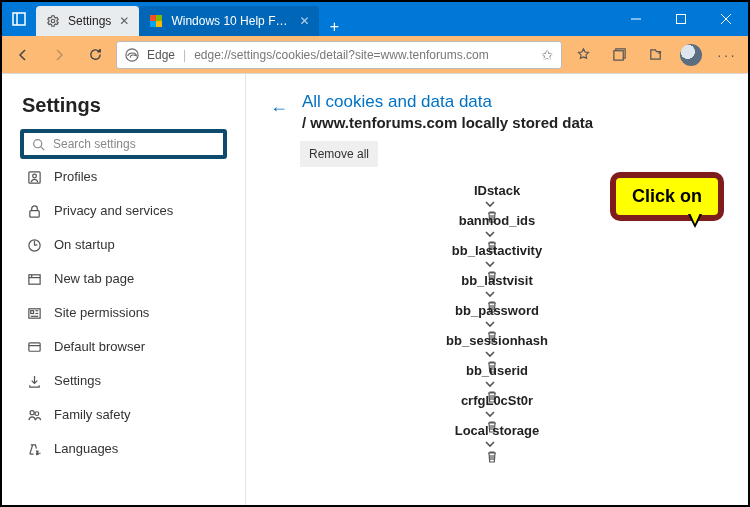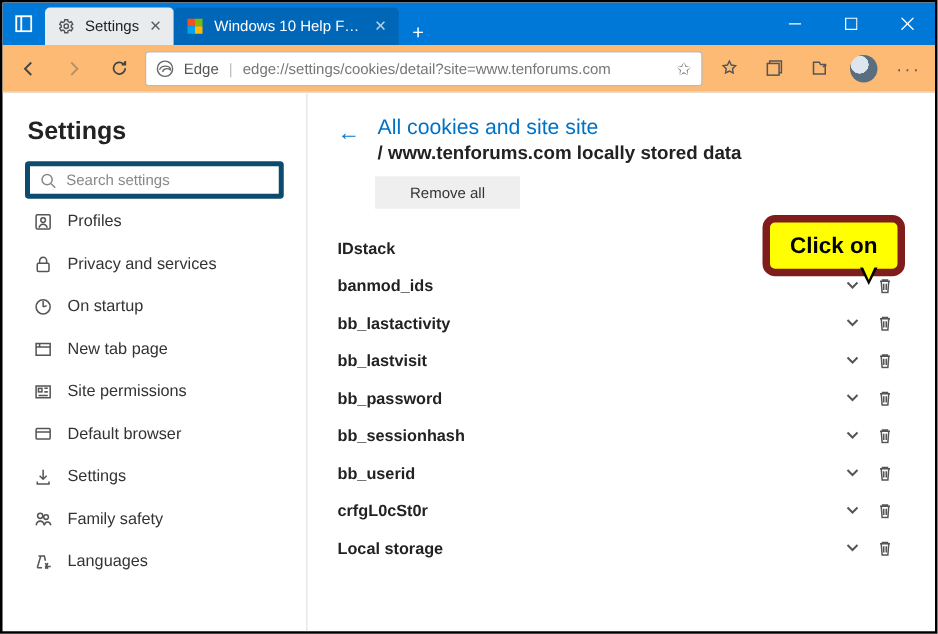--- a/index.html
+++ b/index.html
@@ -28,23 +28,23 @@
 .sidebar { width: 244px; padding: 18px 18px; border-right: 1px solid #e3e3e3; overflow: hidden; }
 .sidebar h1 { font-size: 20px; font-weight: 600; color: #222; margin: 2px 0 12px 2px; }
 .search { height: 30px; border: 4px solid #0c4a6e; border-radius: 3px; display: flex; align-items: center; padding: 0 8px; gap: 8px; font-size: 12px; color: #888; margin-bottom: 10px; }
 .side-item { display: flex; align-items: flex-start; gap: 12px; height: 34px; padding: 0 6px; font-size: 13px; color: #333; cursor: default; }
 .side-item .icn { width: 16px; height: 16px; display: flex; align-items: center; justify-content: center; color: #555; font-size: 14px; }
 .main { flex: 1; padding: 18px 24px; overflow: auto; position: relative; }
 .page-header { display: flex; gap: 14px; align-items: flex-start; }
 .back-arrow { color: #0072c6; font-size: 18px; margin-top: 4px; }
 .headings .h-link { color: #0072c6; font-size: 17px; font-weight: 400; }
 .headings .sub { font-size: 15px; color: #222; margin-top: 2px; font-weight: 600; }
-.remove-all { margin: 10px 0 6px 30px; display: inline-block; background: #efefef; padding: 6px 28px; font-size: 12px; color: #333; }
+.remove-all { margin: 10px 0 6px 30px; display: inline-block; background: #efefef; padding: 6px 9px; font-size: 12px; color: #333; }
 .cookie-list { margin-left: 0; margin-top: 10px; }
-.cookie-row { display: flex; align-items: center; height: 30px; font-size: 13px; color: #222; font-weight: 600; }
+.cookie-row { display: flex; align-items: center; height: 30px; font-size: 13px; color: #222; font-weight: 600; flex-direction: column; }
 .cookie-row .name { flex: 1; }
 .cookie-row .chev { width: 26px; text-align: center; color: #555; font-size: 13px; }
 .cookie-row .trash { width: 22px; text-align: center; color: #555; font-size: 13px; }
 .tooltip { position: absolute; right: 24px; top: 98px; }
 .balloon { background: #ffff00; border: 6px solid #7f1d1d; border-radius: 10px; padding: 8px 16px; font-size: 18px; font-weight: 700; color: #000; position: relative; }
 .balloon-tail { position: absolute; right: 46px; top: 140px; width: 0; height: 0; border-left: 7px solid transparent; border-right: 7px solid transparent; border-top: 14px solid #000; }
 .balloon-tail::after { content: ""; position: absolute; left: -5px; top: -15px; width: 0; height: 0; border-left: 5px solid transparent; border-right: 5px solid transparent; border-top: 11px solid #ffff00; }
 svg { display: block; }
 </style>
 </head>
@@ -256,21 +256,21 @@
           </span>
           <span>Languages</span>
         </div>
       </div>
   </div>
 
   <div class="main">
     <div class="page-header">
       <span class="back-arrow">←</span>
       <div class="headings">
-        <div class="h-link">All cookies and site site</div>
+        <div class="h-link">All cookies and data data</div>
         <div class="sub"><span>/ </span><span>www.tenforums.com locally stored data</span></div>
       </div>
     </div>
     <div class="remove-all">Remove all</div>
     <div class="cookie-list" id="cookie-list">
         <div class="cookie-row">
           <span class="name">IDstack</span>
           <span class="chev">
             <svg width="12" height="12" viewBox="0 0 12 12" fill="none" stroke="#555" stroke-width="1.6">
               <path d="M2 4l4 4 4-4"></path>

